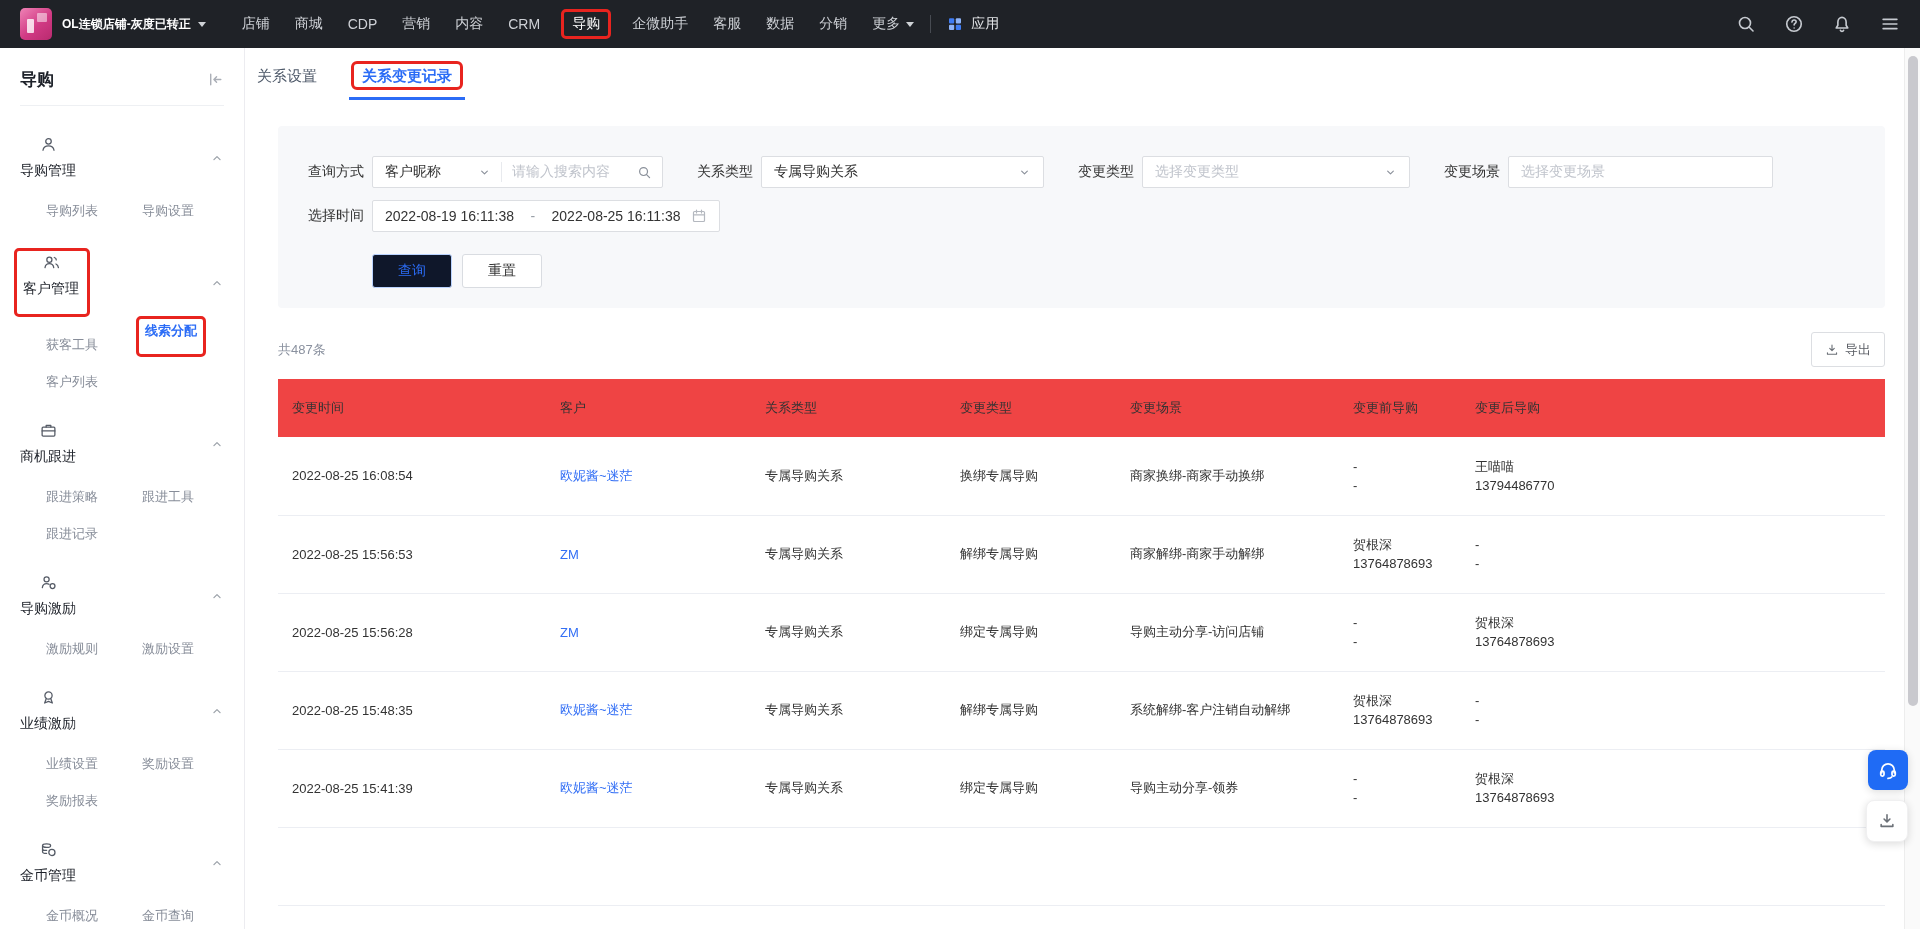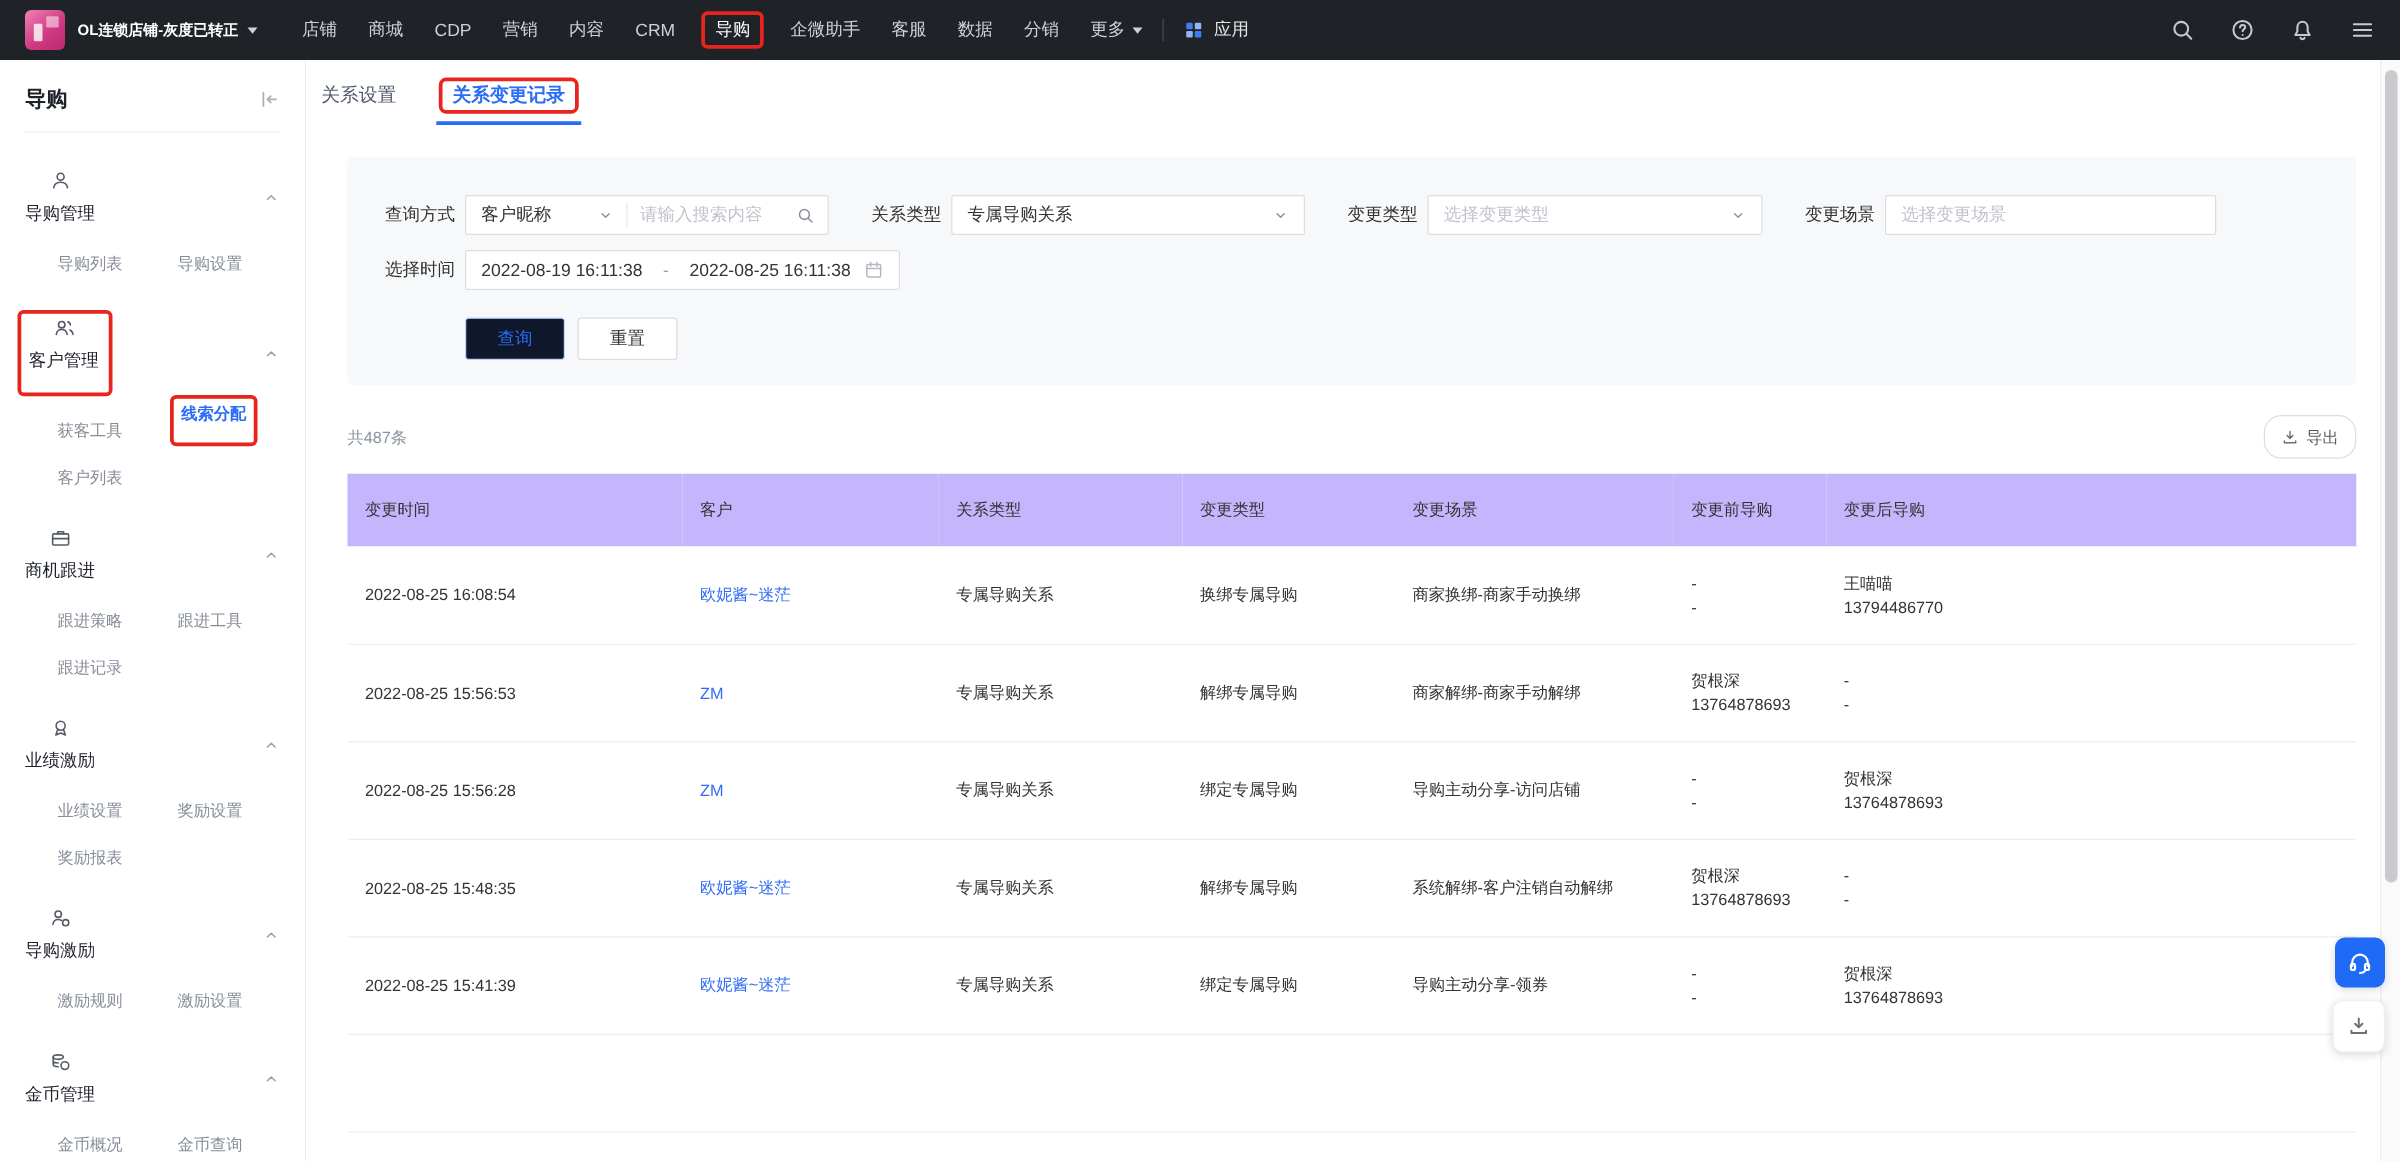--- a/index.html
+++ b/index.html
@@ -73,25 +73,25 @@
   .date-sep{color:#9aa0a8;margin:0 6px;}
   .cal-ico{width:16px;height:16px;fill:none;stroke:#b4b8bf;stroke-width:1.2;stroke-linecap:round;stroke-linejoin:round;}
   .btn-row{margin-left:64px;margin-top:22px;display:flex;}
   .btn{height:34px;padding:0 25px;border-radius:3px;font-size:14px;display:flex;align-items:center;cursor:pointer;box-sizing:border-box;}
   .btn-query{background:#0f172a;border:1px solid #bad3ff;color:#2b6cf6;}
   .btn-reset{background:#fff;border:1px solid #d9dce1;color:#333;margin-left:10px;}
 
   .list-row{display:flex;align-items:center;justify-content:space-between;margin:24px 35px 12px 33px;}
   .total{font-size:13px;color:#8a919f;}
   .btn-export{display:flex;align-items:center;gap:6px;height:33px;padding:0 13px;background:#fff;
-              border:1px solid #dcdee2;border-radius:14px;font-size:13px;color:#595c63;cursor:pointer;}
+              border:1px solid #dcdee2;border-radius:3px;font-size:13px;color:#595c63;cursor:pointer;}
   .exp-ico{width:14px;height:14px;fill:none;stroke:#6b7077;stroke-width:1.3;stroke-linecap:round;stroke-linejoin:round;}
 
   table.grid{margin:0 35px 0 33px;border-collapse:collapse;table-layout:fixed;width:1607px;}
-  .grid thead tr{background:#c4b5fd;height:58px;}
+  .grid thead tr{background:#ef4444;height:58px;}
   .grid th{font-size:13px;color:#333;font-weight:500;text-align:left;padding-left:14px;}
   .grid tbody tr{height:78px;border-bottom:1px solid #eceef3;}
   .grid td{font-size:13px;color:#333;padding-left:14px;vertical-align:middle;}
   .link{color:#336ff5;cursor:pointer;}
   .grid td .l1,.grid td .l2{line-height:19px;}
 
   
   .scrollbar{position:absolute;right:0;top:0;bottom:0;width:15px;background:#fafafa;border-left:1px solid #ededed;}
   .scroll-thumb{position:absolute;right:2px;top:8px;width:10px;height:650px;background:#c9c9ce;border-radius:6px;cursor:grab;}
   .float-btn{position:absolute;width:40px;height:40px;border-radius:8px;display:flex;align-items:center;justify-content:center;
@@ -217,52 +217,52 @@
         <div class="sec-items">
           <div class="side-item">跟进策略</div>
           <div class="side-item">跟进工具</div>
           <div class="side-item">跟进记录</div>
         </div>
       </div>
       <div class="section">
         <div class="sec-header">
           <span class="sec-left">
             <svg class="sec-icon" viewBox="0 0 16 16">
+              <circle cx="6.2" cy="5" r="2.4"></circle>
+              <path d="M2.2 12.8c.3-2.4 1.9-3.8 4-3.8.9 0 1.7.2 2.3.7"></path>
+              <circle cx="11.8" cy="11.4" r="2.3"></circle>
+            </svg>
+            <span class="sec-label">导购激励</span>
+          </span>
+          <svg class="sec-chev" viewBox="0 0 16 16">
+            <path d="M4.5 9.8L8 6.4l3.5 3.4"></path>
+          </svg>
+        </div>
+        <div class="sec-items">
+          <div class="side-item">激励规则</div>
+          <div class="side-item">激励设置</div>
+        </div>
+      </div>
+      <div class="section">
+        <div class="sec-header">
+          <span class="sec-left">
+            <svg class="sec-icon" viewBox="0 0 16 16">
               <circle cx="8" cy="6.2" r="3.4"></circle>
               <path d="M5.9 8.9l-1.5 4.3 3.6-1.5 3.6 1.5-1.5-4.3"></path>
             </svg>
             <span class="sec-label">业绩激励</span>
           </span>
           <svg class="sec-chev" viewBox="0 0 16 16">
             <path d="M4.5 9.8L8 6.4l3.5 3.4"></path>
           </svg>
         </div>
         <div class="sec-items">
           <div class="side-item">业绩设置</div>
           <div class="side-item">奖励设置</div>
           <div class="side-item">奖励报表</div>
-        </div>
-      </div>
-      <div class="section">
-        <div class="sec-header">
-          <span class="sec-left">
-            <svg class="sec-icon" viewBox="0 0 16 16">
-              <circle cx="6.2" cy="5" r="2.4"></circle>
-              <path d="M2.2 12.8c.3-2.4 1.9-3.8 4-3.8.9 0 1.7.2 2.3.7"></path>
-              <circle cx="11.8" cy="11.4" r="2.3"></circle>
-            </svg>
-            <span class="sec-label">导购激励</span>
-          </span>
-          <svg class="sec-chev" viewBox="0 0 16 16">
-            <path d="M4.5 9.8L8 6.4l3.5 3.4"></path>
-          </svg>
-        </div>
-        <div class="sec-items">
-          <div class="side-item">激励规则</div>
-          <div class="side-item">激励设置</div>
         </div>
       </div>
       <div class="section">
         <div class="sec-header">
           <span class="sec-left">
             <svg class="sec-icon" viewBox="0 0 16 16">
               <ellipse cx="6.2" cy="4.4" rx="3.8" ry="1.7"></ellipse>
               <path d="M2.4 4.4v2.8c0 .9 1.7 1.7 3.8 1.7M2.4 7.2V10c0 .9 1.7 1.7 3.8 1.7"></path>
               <circle cx="11.2" cy="10.8" r="2.9"></circle>
             </svg>

